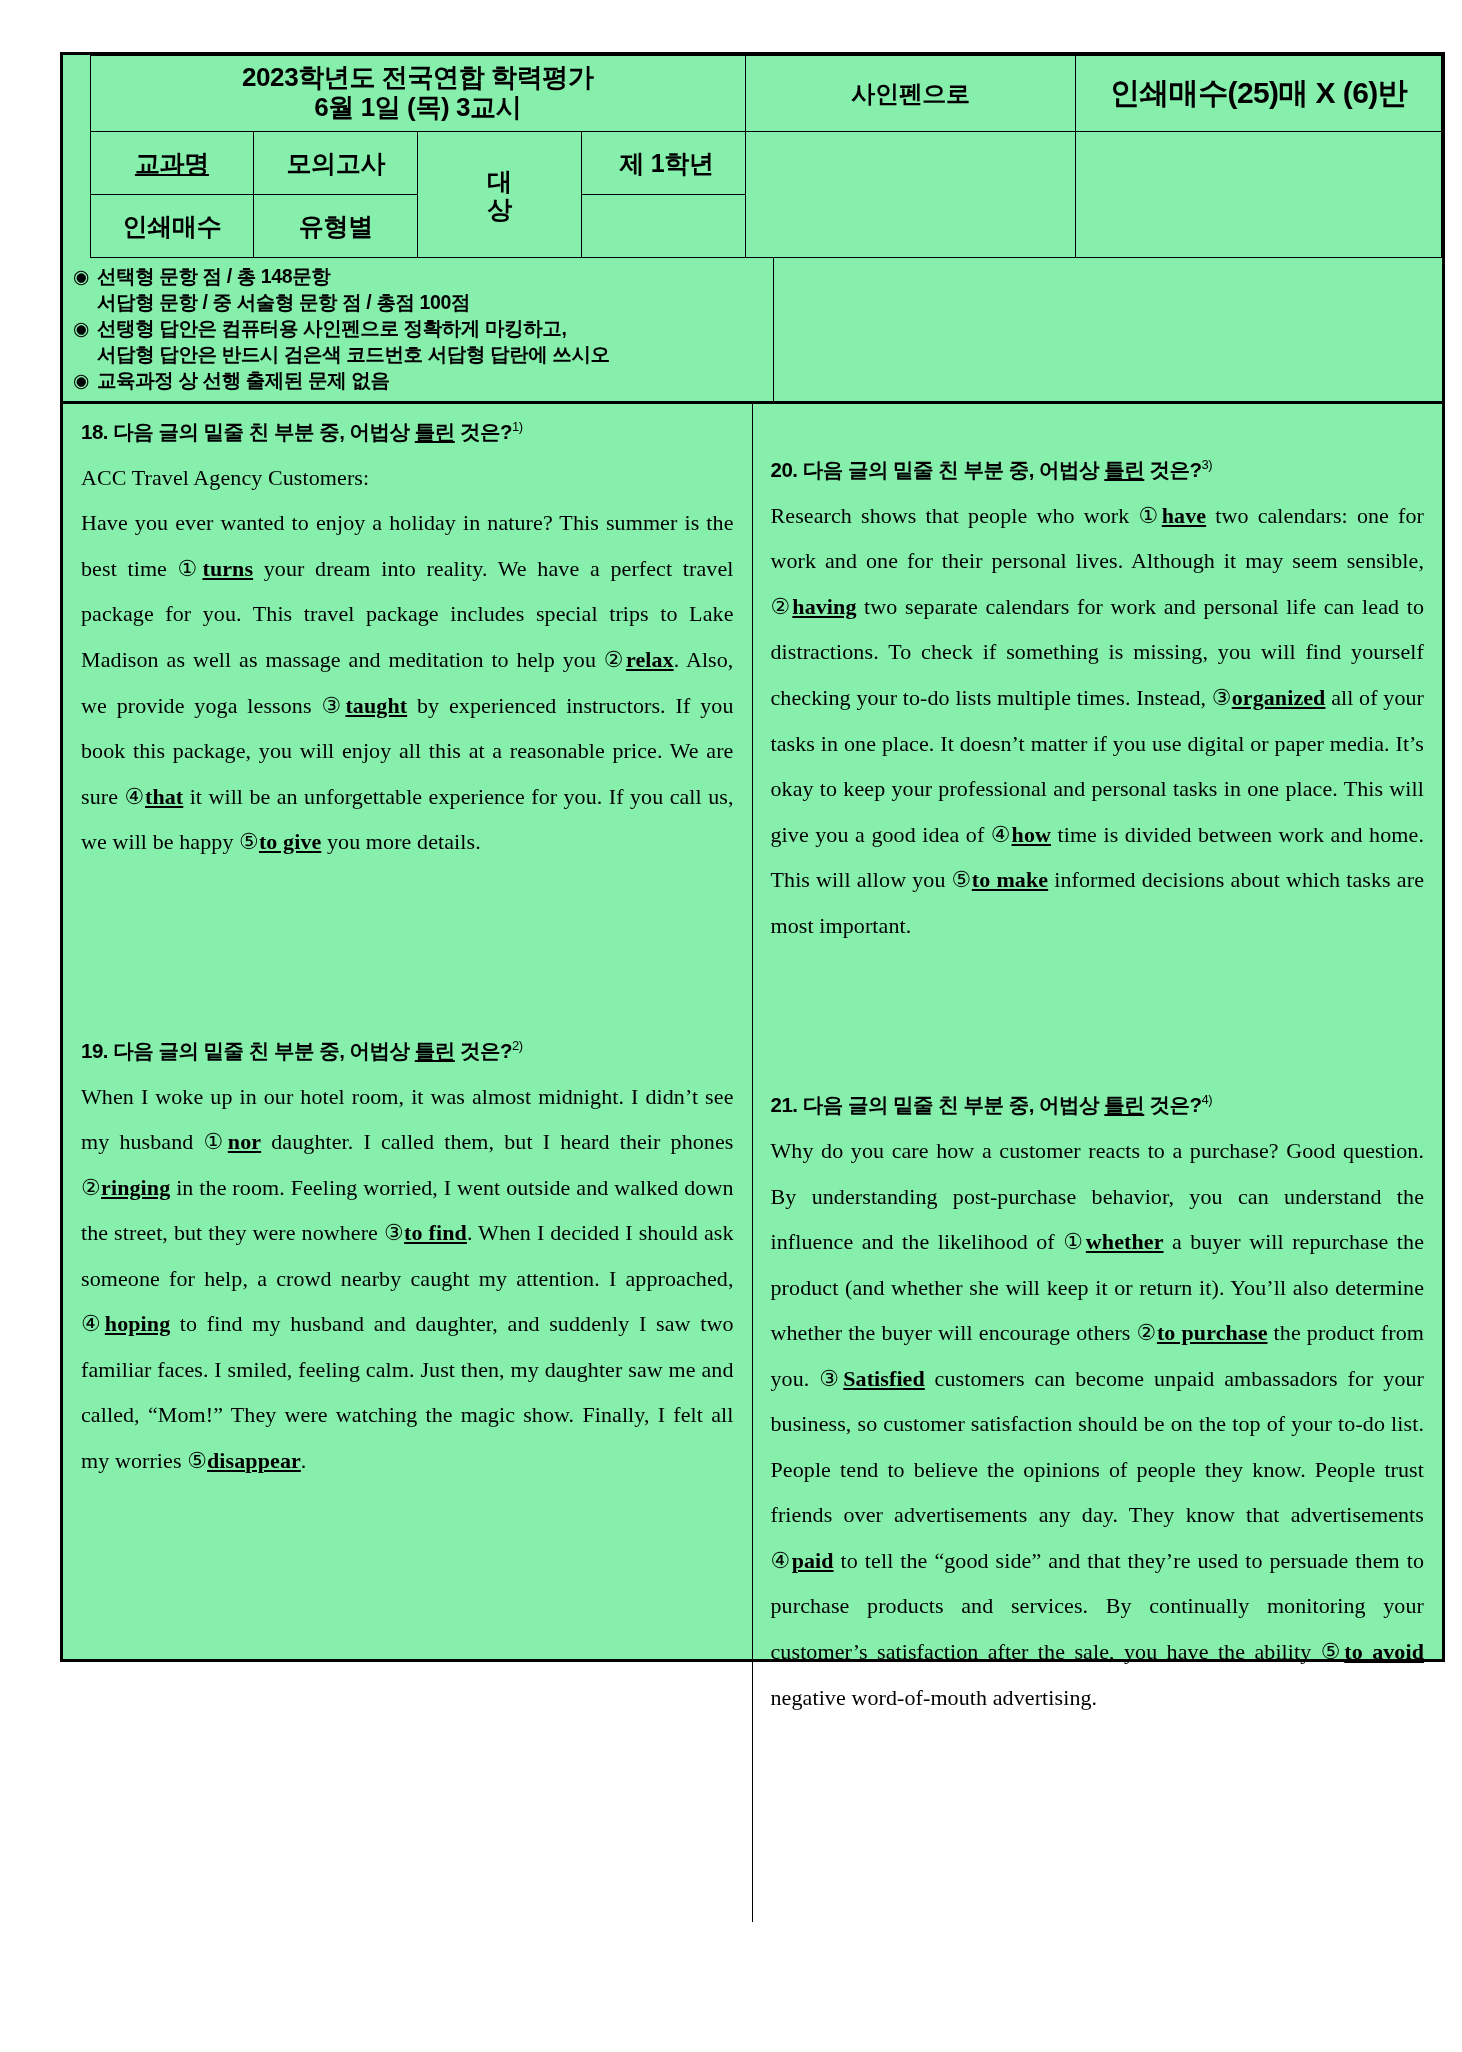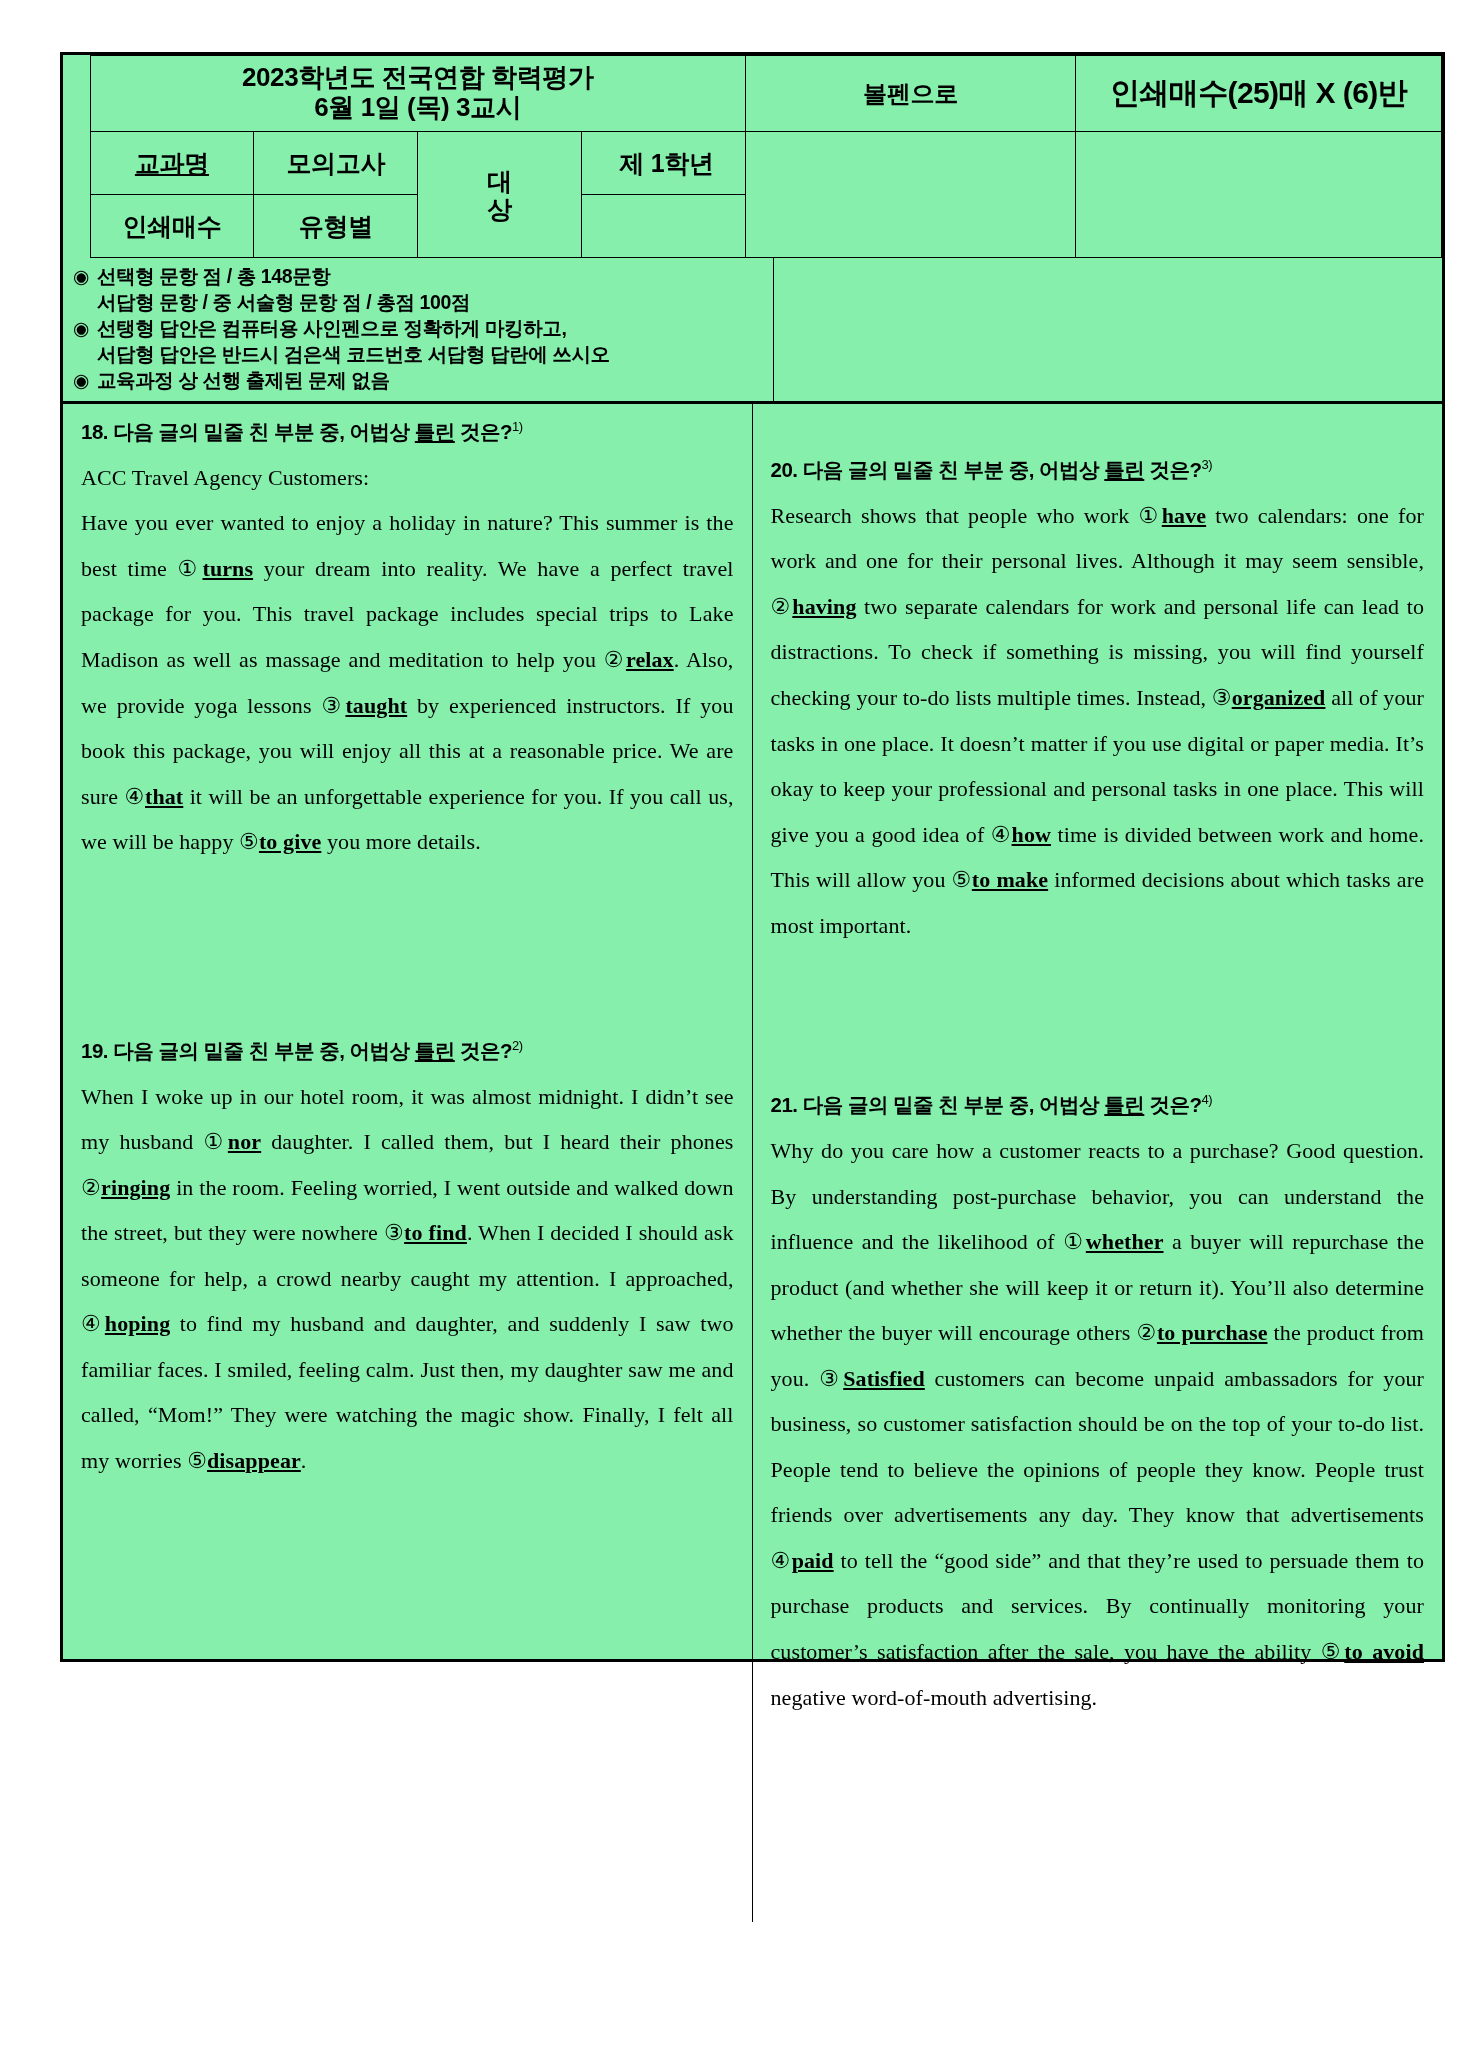--- a/index.html
+++ b/index.html
@@ -153,21 +153,21 @@
 <div class="page">
 
   <table class="hdr-table">
     <tbody>
         <tr>
       <td class="col-spacer" rowspan="3"></td>
       <td class="cell-title" colspan="4">
         <div>2023학년도 전국연합 학력평가</div>
         <div>6월 1일 (목) 3교시</div>
       </td>
-      <td class="cell-teacher" style="width:330px;">볼펜으로</td>
+      <td class="cell-teacher" style="width:330px;">사인펜으로</td>
       <td class="cell-print" style="width:366px;">인쇄매수(25)매 X (6)반</td>
     </tr>
     <tr>
       <td class="cell-label" style="width:226px;text-decoration:underline;">교과명</td>
       <td class="cell-label" style="width:226px;">모의고사</td>
       <td class="cell-vert" rowspan="2">
         <span>대</span>
         <span>상</span>
       </td>
       <td class="cell-grade" style="width:148px;">제 1학년</td>

